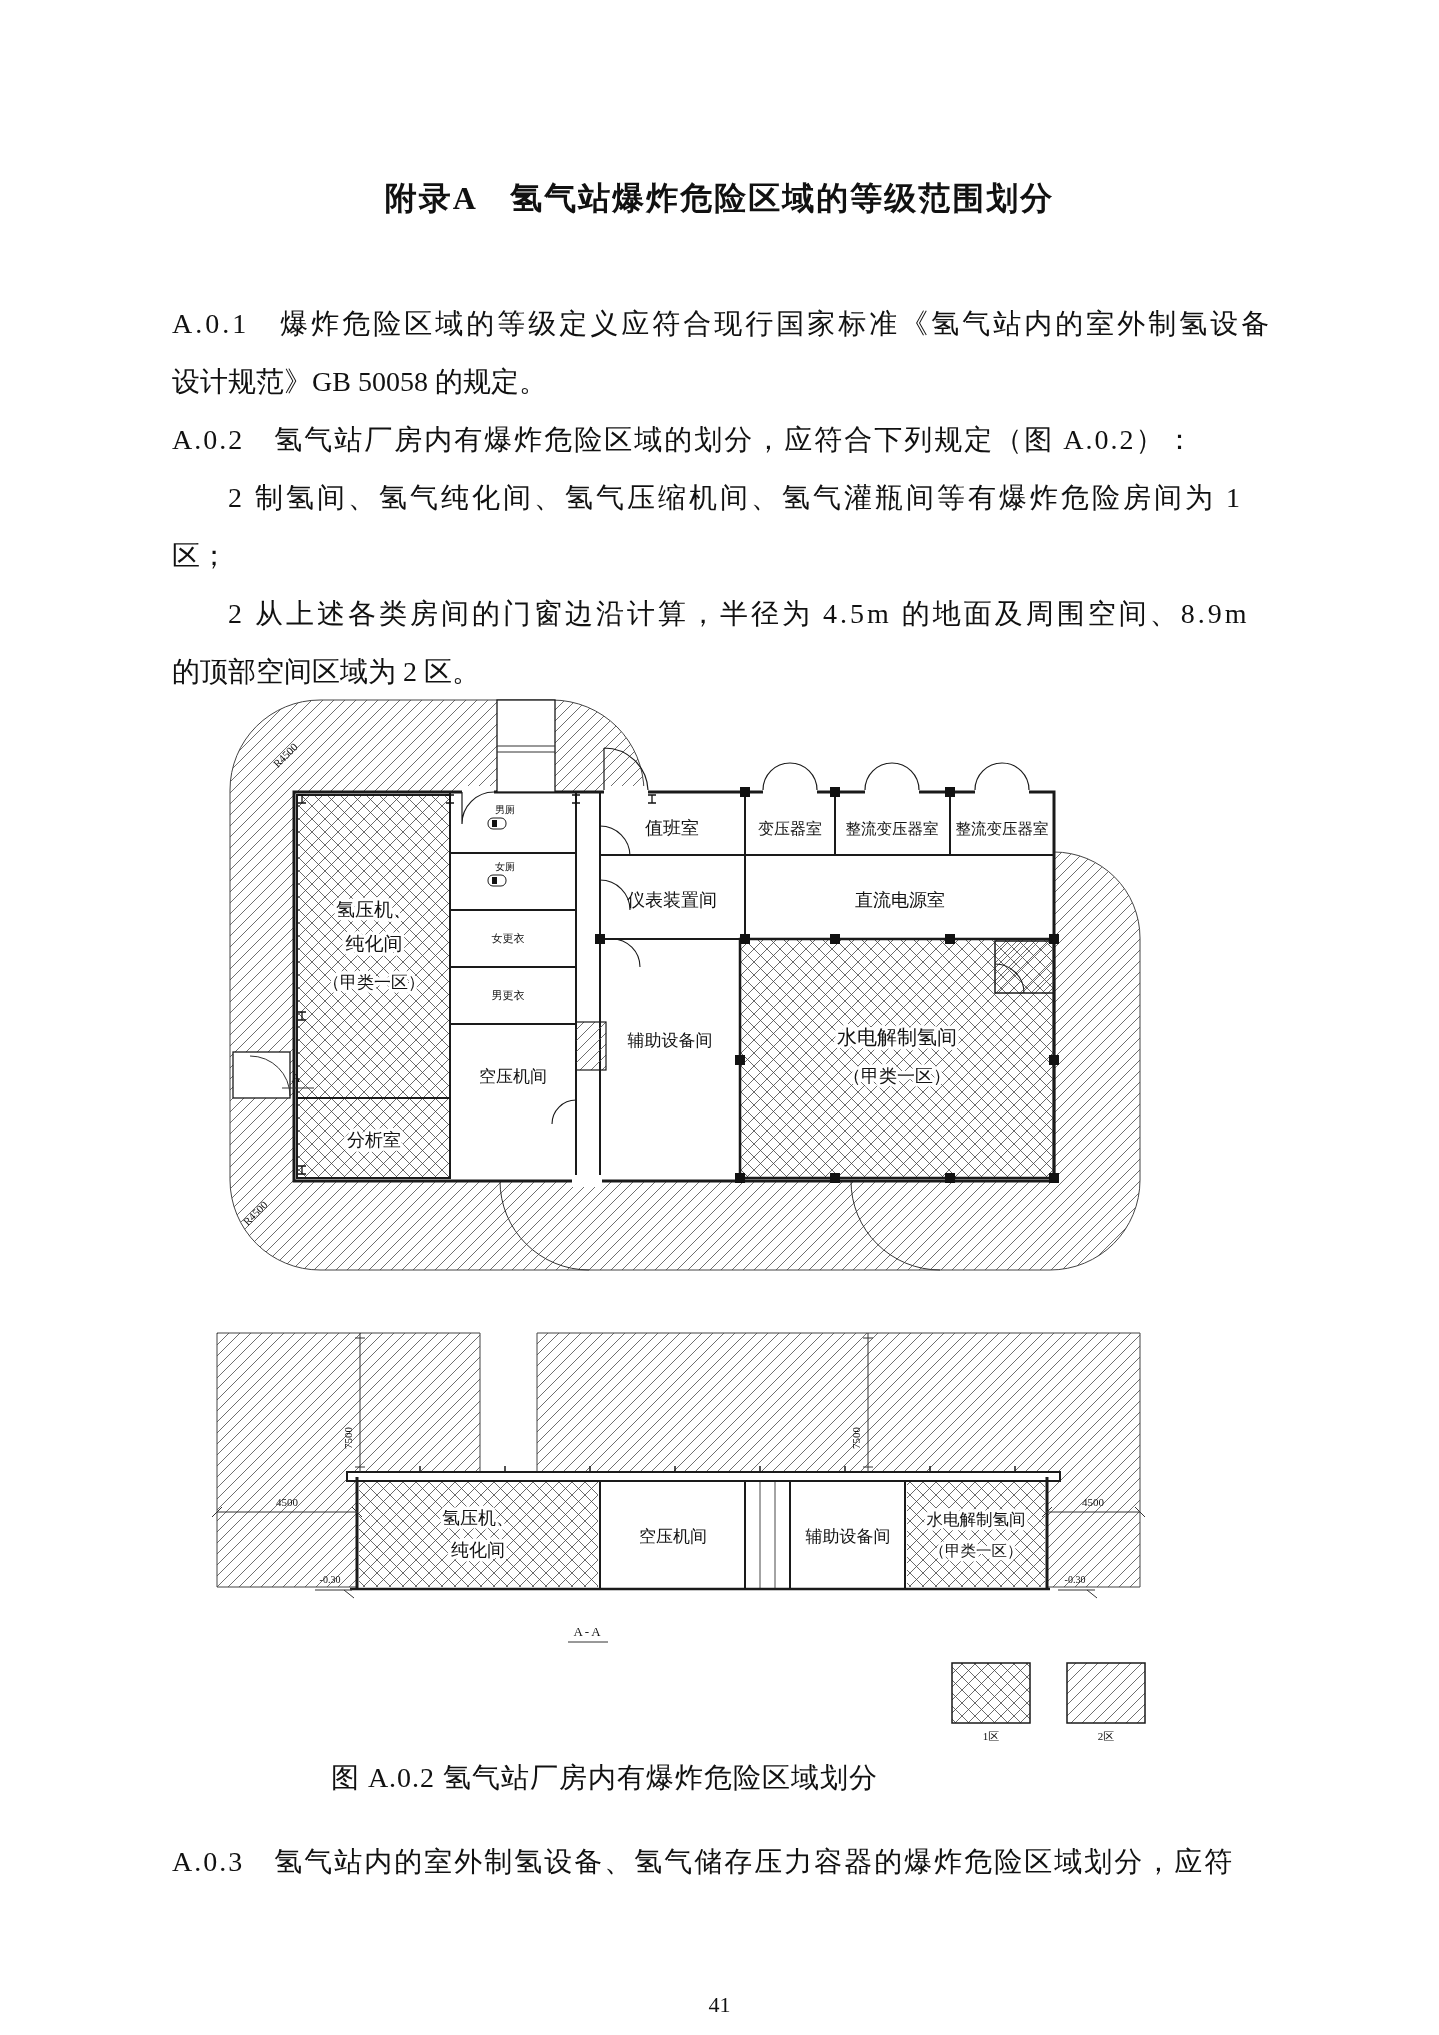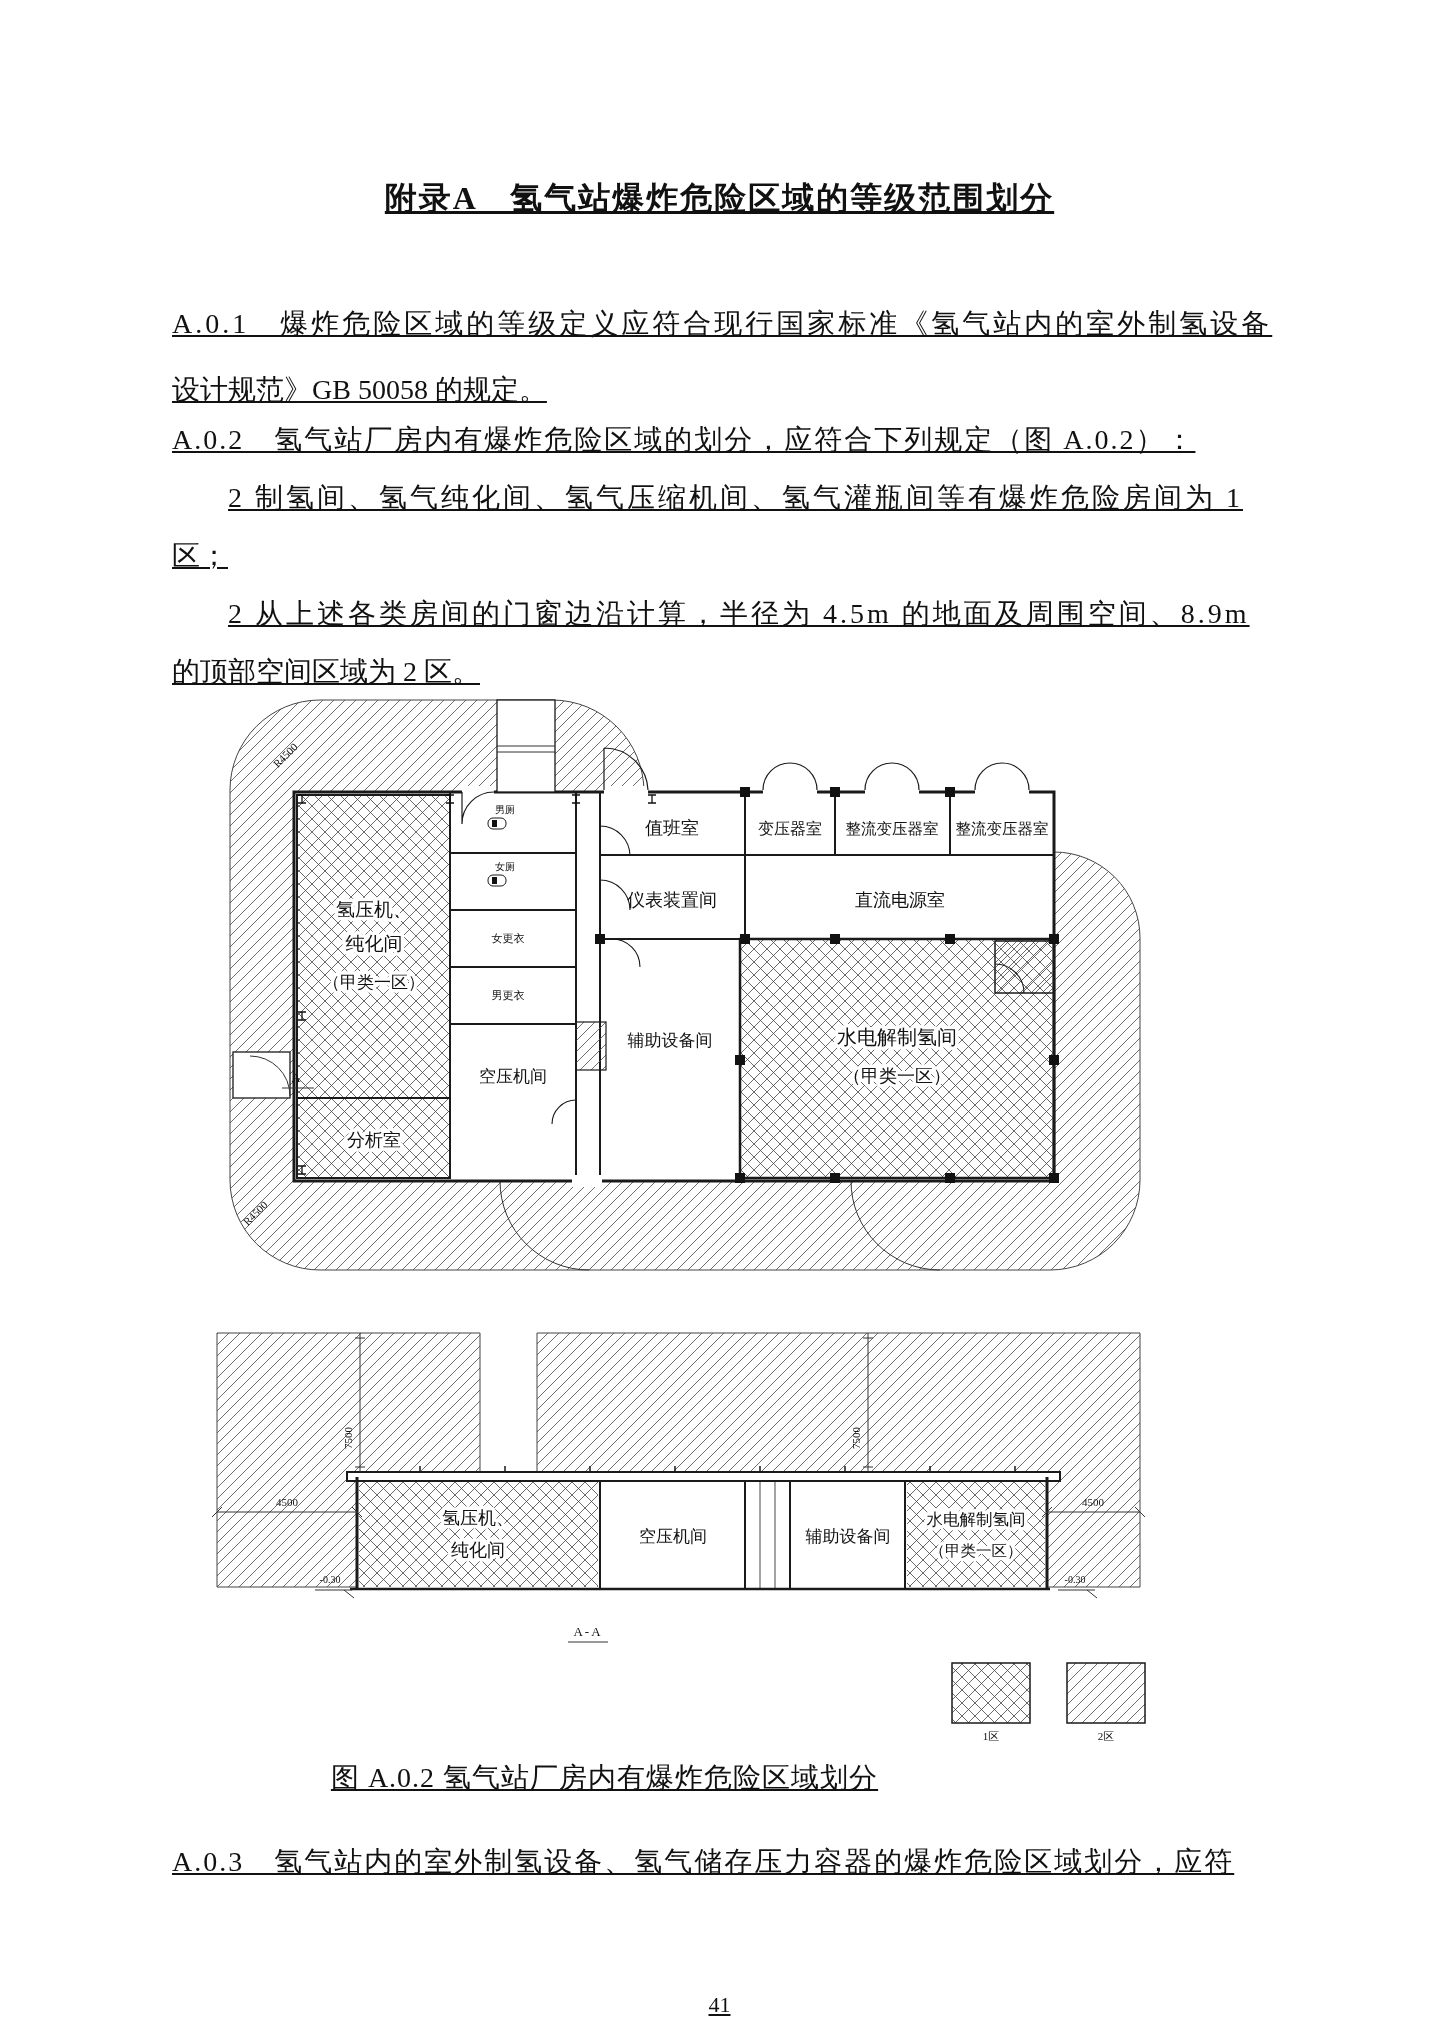--- a/index.html
+++ b/index.html
@@ -1,39 +1,39 @@
 <!DOCTYPE html>
 <html><head>
 <meta charset="utf-8">
 <style>
   html,body{margin:0;padding:0;}
   body{
     width:1439px;height:2035px;background:#ffffff;position:relative;
     font-family:"Liberation Serif","DejaVu Serif",serif;color:#111;
     overflow:hidden;
   }
-  .tl{position:absolute;white-space:nowrap;font-size:28px;line-height:36px;text-decoration:underline;}
+  .tl{position:absolute;white-space:nowrap;font-size:28px;line-height:36px;}
   .ls3{letter-spacing:3px;}
   .ls2{letter-spacing:2px;}
   .title{font-size:32px;font-weight:bold;letter-spacing:2px;left:0;width:1439px;text-align:center;}
   .caption{font-size:28px;left:0;width:1209px;text-align:center;letter-spacing:1px;}
   .pagenum{font-size:22px;left:0;width:1439px;text-align:center;}
   svg{position:absolute;left:0;top:0;}
   svg text{font-family:"Liberation Serif","DejaVu Serif",serif;fill:#111;}
   .ko{paint-order:stroke;stroke:#ffffff;stroke-width:7px;stroke-linejoin:round;}
   .wall{stroke:#1a1a1a;fill:none;}
   .thin{stroke:#333;fill:none;stroke-width:1;}
 </style>
 </head>
 <body>
 
 <div class="tl title" style="top:180px;">附录A　氢气站爆炸危险区域的等级范围划分</div>
 
 <div class="tl ls3" style="top:306px;left:172px;">A.0.1　爆炸危险区域的等级定义应符合现行国家标准《氢气站内的室外制氢设备</div>
-<div class="tl" style="top:364px;left:172px;margin-top:8px;">设计规范》GB 50058 的规定。</div>
+<div class="tl" style="top:364px;left:172px;">设计规范》GB 50058 的规定。</div>
 <div class="tl ls2" style="top:422px;left:172px;">A.0.2　氢气站厂房内有爆炸危险区域的划分，应符合下列规定（图 A.0.2）：</div>
 <div class="tl ls3" style="top:480px;left:228px;">2 制氢间、氢气纯化间、氢气压缩机间、氢气灌瓶间等有爆炸危险房间为 1</div>
 <div class="tl" style="top:538px;left:172px;">区；</div>
 <div class="tl ls3" style="top:596px;left:228px;">2 从上述各类房间的门窗边沿计算，半径为 4.5m 的地面及周围空间、8.9m</div>
 <div class="tl" style="top:654px;left:172px;">的顶部空间区域为 2 区。</div>
 
 <div class="tl caption" style="top:1760px;">图 A.0.2 氢气站厂房内有爆炸危险区域划分</div>
 <div class="tl ls2" style="top:1844px;left:172px;">A.0.3　氢气站内的室外制氢设备、氢气储存压力容器的爆炸危险区域划分，应符</div>
 <div class="tl pagenum" style="top:1962px;margin-top:25px;">41</div>
 

